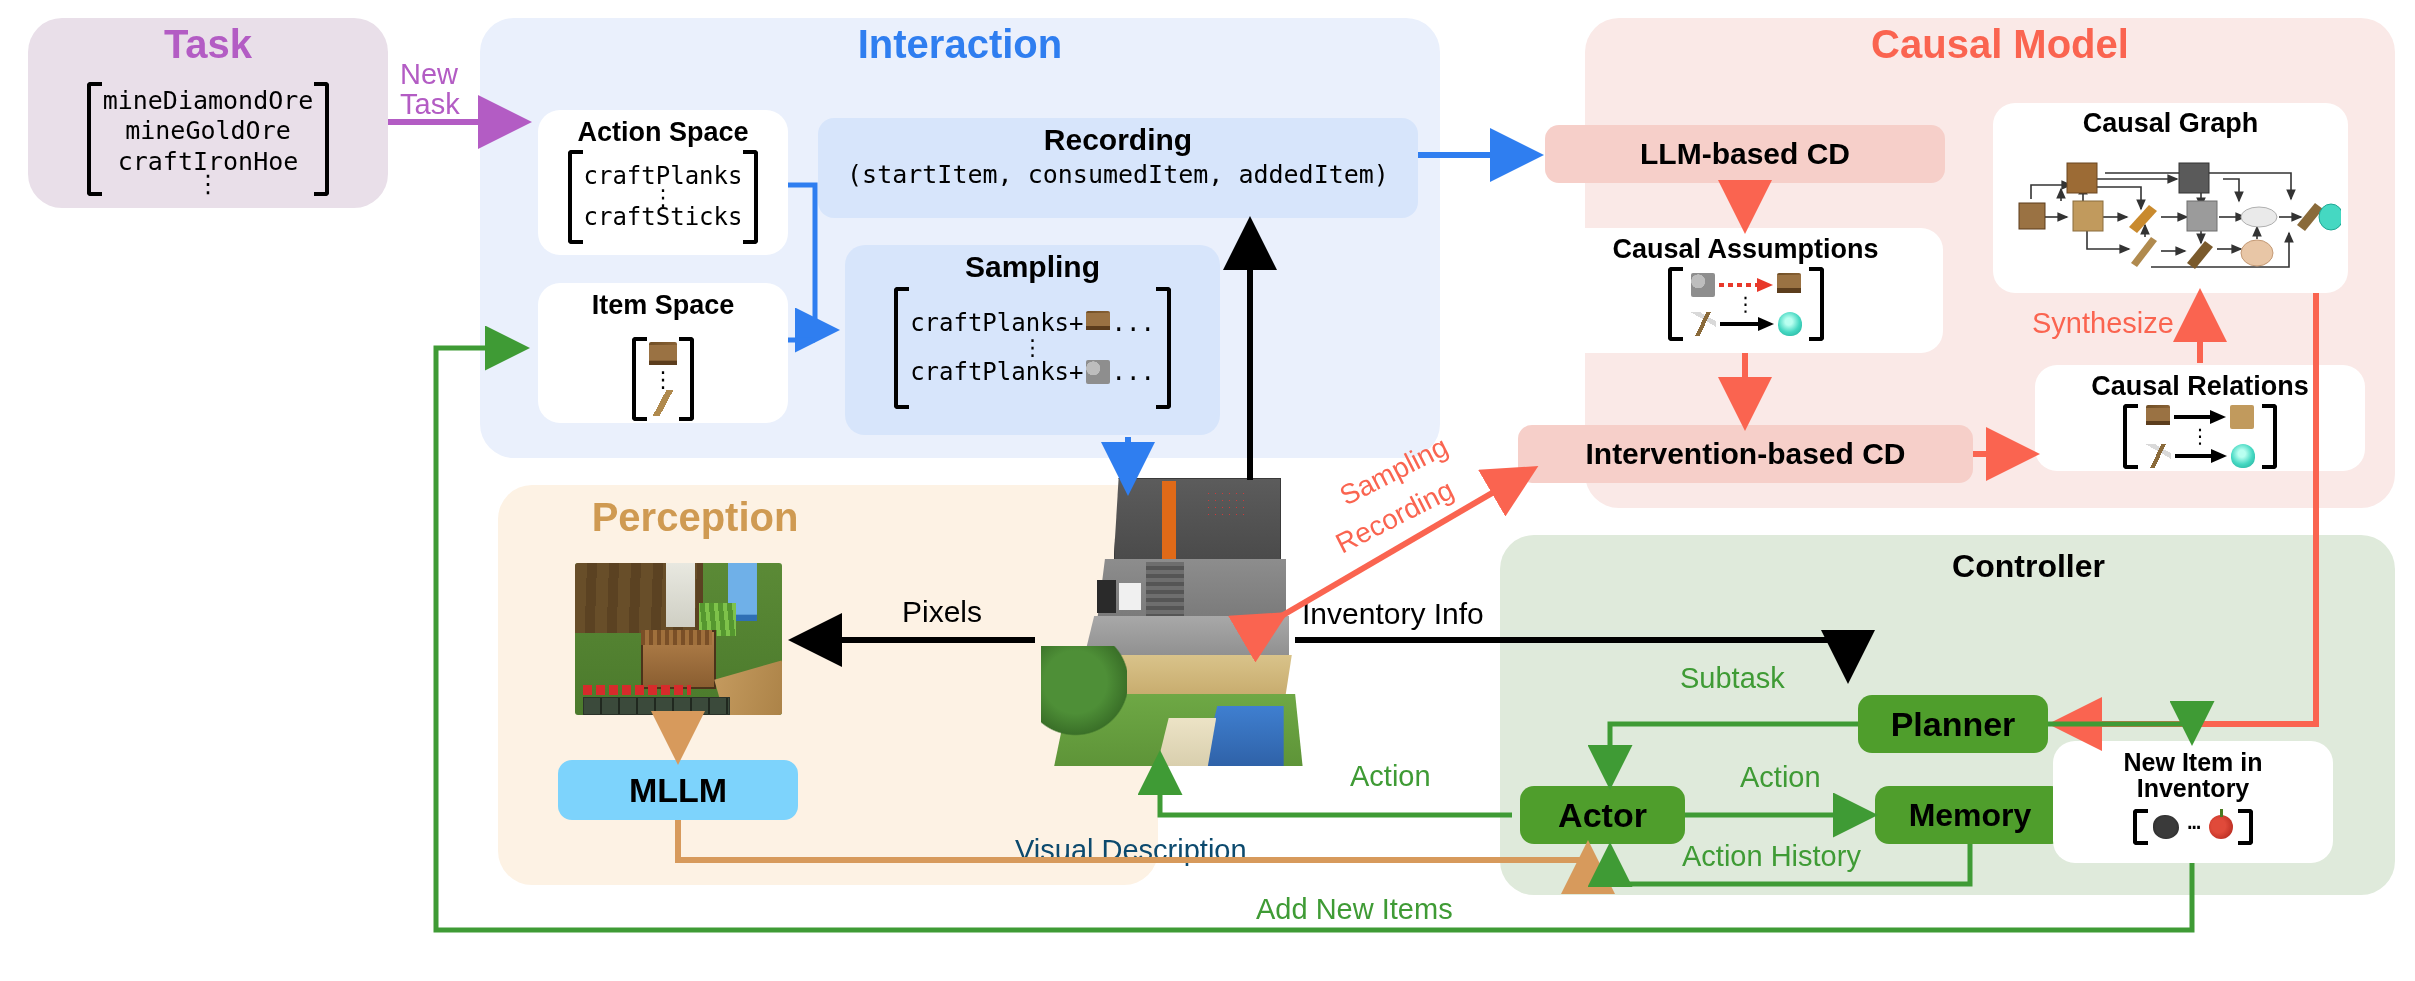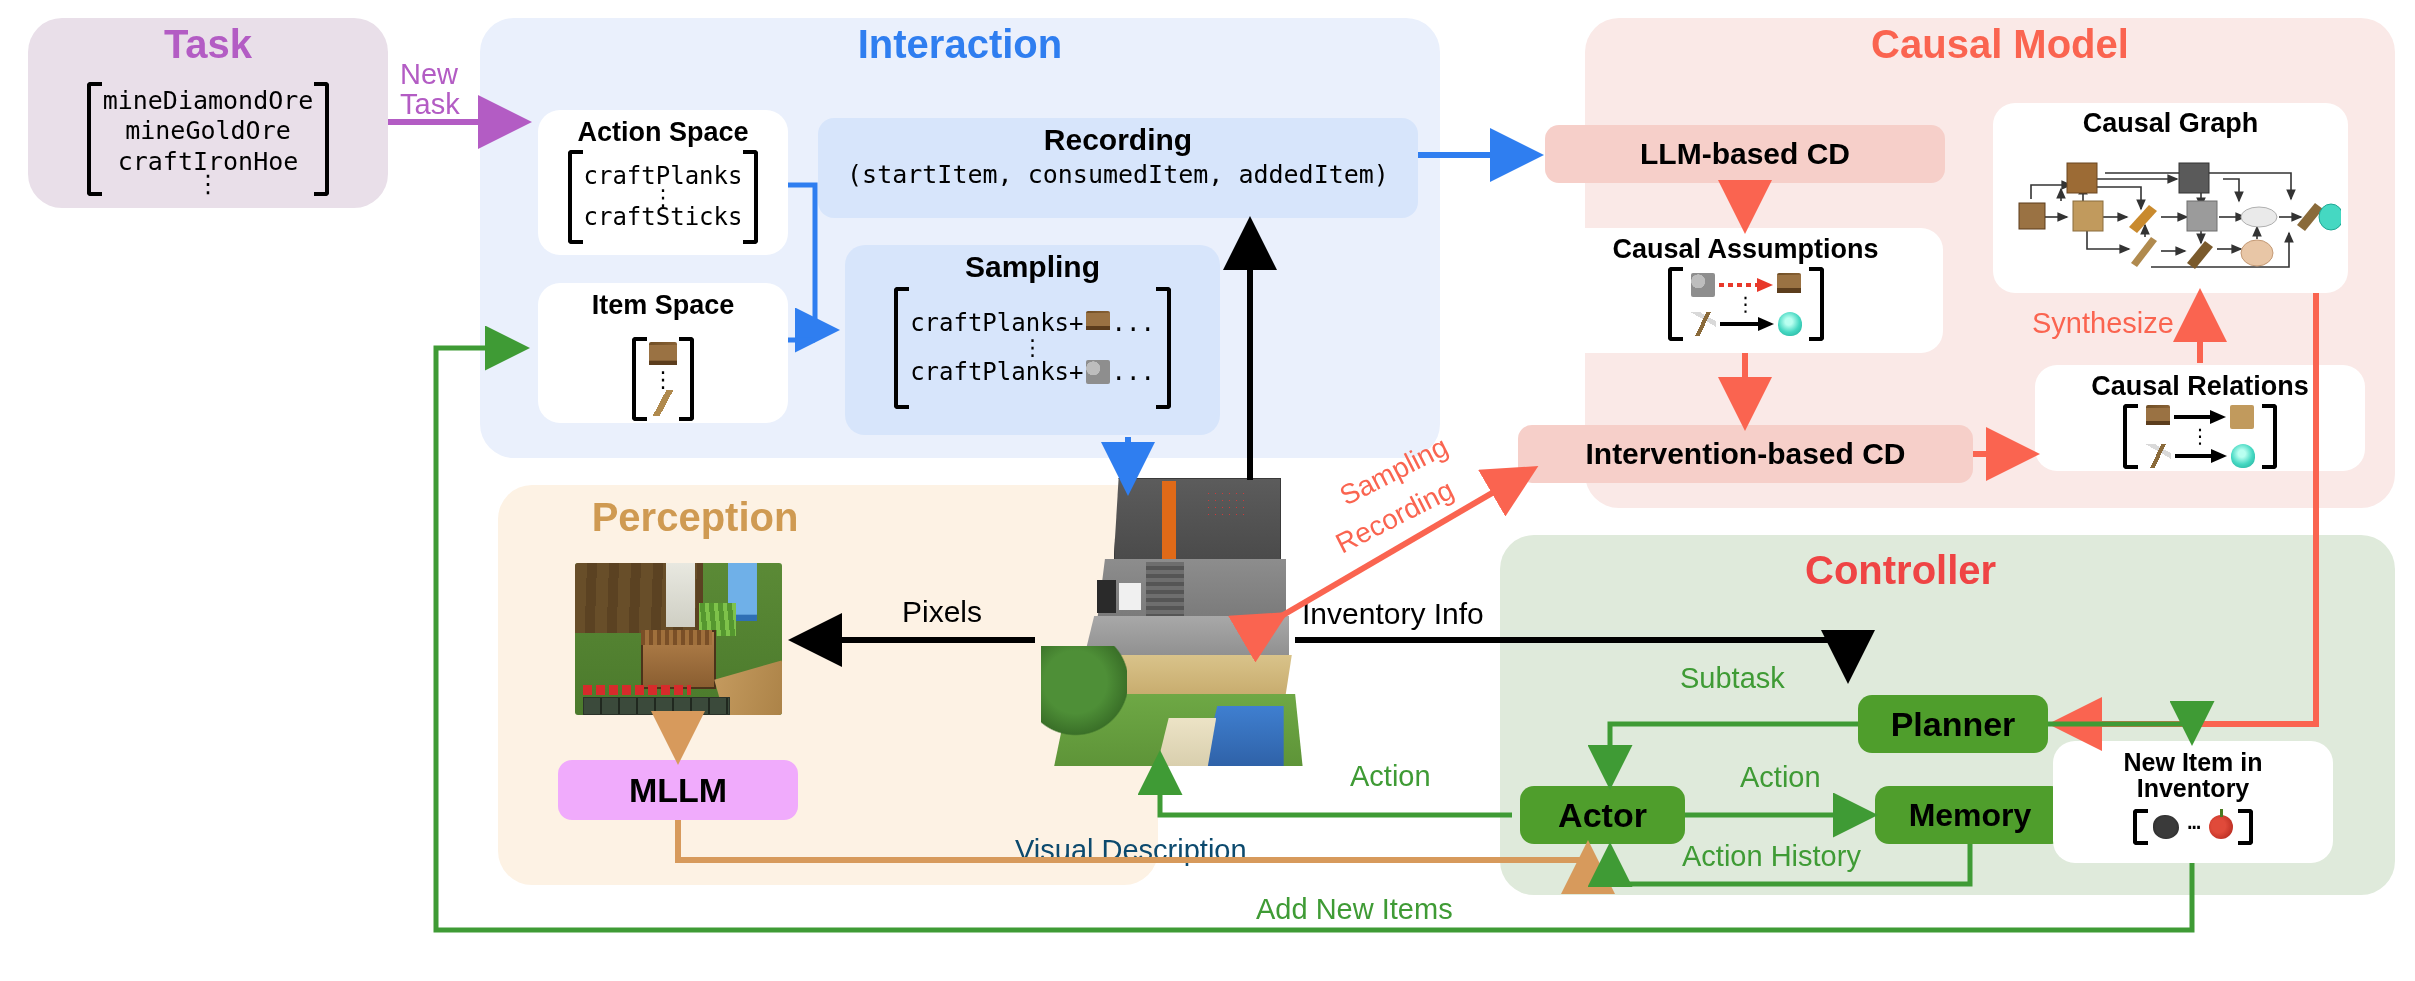--- a/index.html
+++ b/index.html
@@ -76,21 +76,21 @@
   <div class="panel" style="left:28px;top:18px;width:360px;height:190px;background:#e9dfe9;"></div>
   <div class="panel" style="left:480px;top:18px;width:960px;height:440px;background:#eaf0fc;"></div>
   <div class="panel" style="left:1585px;top:18px;width:810px;height:490px;background:#fae9e7;"></div>
   <div class="panel" style="left:498px;top:485px;width:660px;height:400px;background:#fdf2e4;"></div>
   <div class="panel" style="left:1500px;top:535px;width:895px;height:360px;background:#dfeadb;"></div>
 
   <div class="panel-title" style="left:28px;top:22px;width:360px;text-align:center;font-size:40px;color:#b35cc4;">Task</div>
   <div class="panel-title" style="left:800px;top:22px;width:320px;text-align:center;font-size:40px;color:#2f7ef0;">Interaction</div>
   <div class="panel-title" style="left:1800px;top:22px;width:400px;text-align:center;font-size:40px;color:#fa6450;">Causal Model</div>
   <div class="panel-title" style="left:530px;top:495px;width:330px;text-align:center;font-size:40px;color:#cf9a52;">Perception</div>
-  <div class="panel-title" style="left:1805px;top:548px;width:300px;text-align:left;font-size:40px;color:#ef4444;">Controller</div>
+  <div class="panel-title" style="left:1805px;top:548px;width:300px;text-align:right;font-size:32px;color:#000000;">Controller</div>
 
   <div style="position:absolute;left:48px;top:80px;width:320px;height:120px;">
     <div class="matrix" style="height:118px;">
       <div class="brk l"></div>
       <div class="mrows">
         <div class="mono" style="font-size:25px;line-height:1.22;">mineDiamondOre</div>
         <div class="mono" style="font-size:25px;line-height:1.22;">mineGoldOre</div>
         <div class="mono" style="font-size:25px;line-height:1.22;">craftIronHoe</div>
         <div class="mono vdots" style="font-size:24px;">⋮</div>
       </div>
@@ -301,21 +301,21 @@
                 background:repeating-linear-gradient(90deg,#7a4f27 0 4px,#a0703c 4px 8px);"></div>
     <div style="position:absolute;left:70%;top:70%;width:34%;height:34%;
                 background:linear-gradient(120deg,#c49a5e,#a87f44);transform:rotate(-16deg);"></div>
     <div style="position:absolute;left:4%;top:80%;width:52%;height:7%;
                 background:repeating-linear-gradient(90deg,#d62b2b 0 9px,transparent 9px 13px);"></div>
     <div style="position:absolute;left:4%;top:88%;width:70%;height:11%;
                 background:repeating-linear-gradient(90deg,#3b4a3b 0 16px,#20281f 16px 18px);
                 border:1px solid #2b332a;"></div>
   </div>
 
-  <div class="pill" style="left:558px;top:760px;width:240px;height:60px;background:#f0abfc;font-size:34px;">
+  <div class="pill" style="left:558px;top:760px;width:240px;height:60px;background:#7dd3fc;font-size:34px;">
     <span>MLLM</span>
   </div>
 
   <div class="scene" style="left:1038px;top:478px;width:270px;height:300px;">
     <div style="position:absolute;left:28%;top:0;width:62%;height:28%;
         background:linear-gradient(#5c5c5c,#4a4a4a);
         clip-path:polygon(3% 0,100% 0,100% 100%,0 100%);
         box-shadow:inset 0 0 0 1px #3a3a3a;"></div>
     <div style="position:absolute;left:46%;top:1%;width:5%;height:26%;background:#e06a18;"></div>
     <div style="position:absolute;left:62%;top:4%;width:16%;height:10%;

